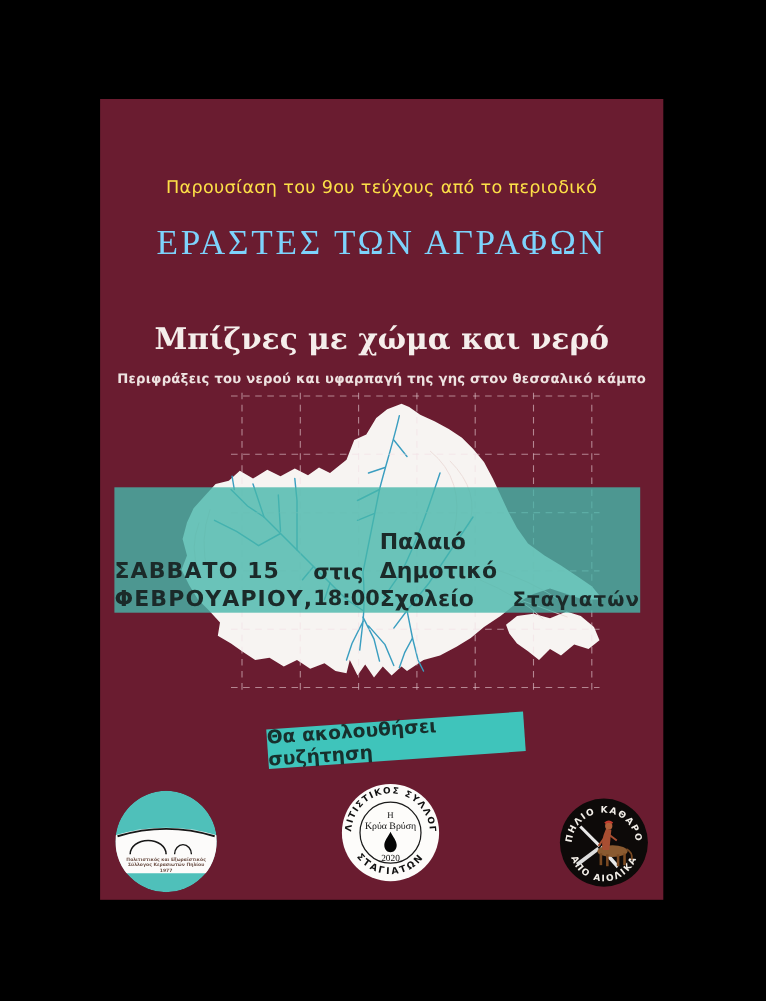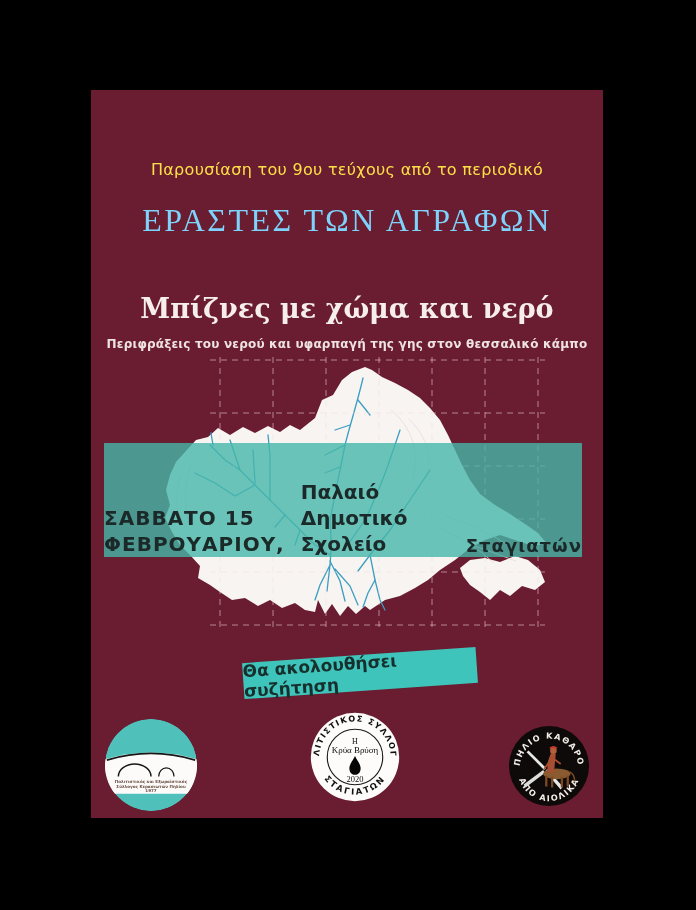--- a/index.html
+++ b/index.html
@@ -108,20 +108,21 @@
       <line x1="59" y1="58" x2="394" y2="58"></line>
       <line x1="59" y1="111" x2="394" y2="111"></line>
       <line x1="59" y1="164" x2="394" y2="164"></line>
       <line x1="59" y1="217" x2="394" y2="217"></line>
       <line x1="59" y1="270" x2="394" y2="270"></line>
     </g>
   </svg>
 
   <div class="banner">
     <div class="l1">ΣΑΒΒΑΤΟ 15 ΦΕΒΡΟΥΑΡΙΟΥ,</div>
+    <div class="l2">στις 18:00</div>
     <div class="l3">Παλαιό Δημοτικό Σχολείο</div>
     <div class="l4">Σταγιατών</div>
   </div>
 
   <div class="ribbon">
     <span>Θα ακολουθήσει συζήτηση</span>
   </div>
 
   <div class="logo" style="left:12px;top:627px;width:96px;height:96px;">
     <svg viewBox="-50 -50 100 100" width="96" height="96">

